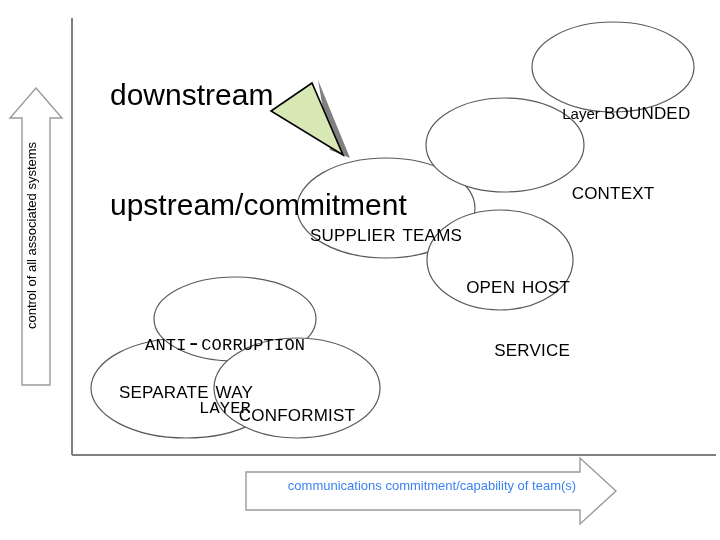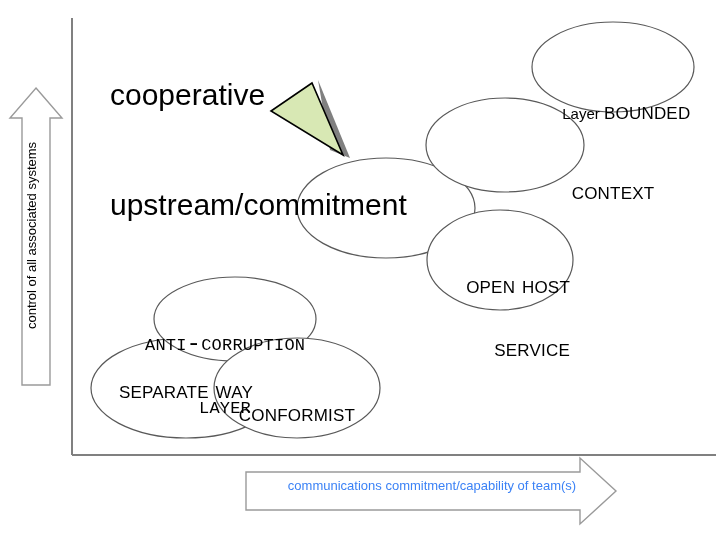--- a/index.html
+++ b/index.html
@@ -106,38 +106,39 @@
       <ellipse cx="613" cy="67" rx="81" ry="45" fill="#ffffff" stroke="#595959" stroke-width="1.2"></ellipse>
     </g>
 
     <g>
       <polygon points="318,80 350,158 330,150" fill="#808080" stroke="none"></polygon>
       <polygon points="312,83 271,111 343,155" fill="#d8e8b4" stroke="#000000" stroke-width="1.6" stroke-linejoin="miter"></polygon>
     </g>
   </svg>
 
   <div class="heading">
-    <div>cooperative</div>
+    <div>downstream</div>
     <div>upstream/commitment</div>
   </div>
 
   <div class="vaxis-caption">control of all associated systems</div>
 
   <div class="haxis-caption">communications commitment/capability of team(s)</div>
 
   <div class="node-label sc" style="left:96px; top:377px; width:180px;">Separate Way</div>
 
   <div class="node-label" style="left:145px; top:295px; width:160px;font-family:Liberation Mono, monospace;">
     <div class="sc">Anti-corruption</div>
     <div class="sc">Layer</div>
   </div>
 
   <div class="node-label sc" style="left:217px; top:378px; width:160px;margin-top:22px;">Conformist</div>
 
   <div class="node-label" style="left:296px; top:184px; width:180px;">
+    <div class="sc">Supplier Teams</div>
   </div>
 
   <div class="node-label" style="left:430px; top:236px; width:140px;text-align:right;">
     <div class="sc">Open Host</div>
     <div class="sc">Service</div>
   </div>
 
 
   <div class="node-label" style="left:533px; top:44px; width:160px;">
     <div>

